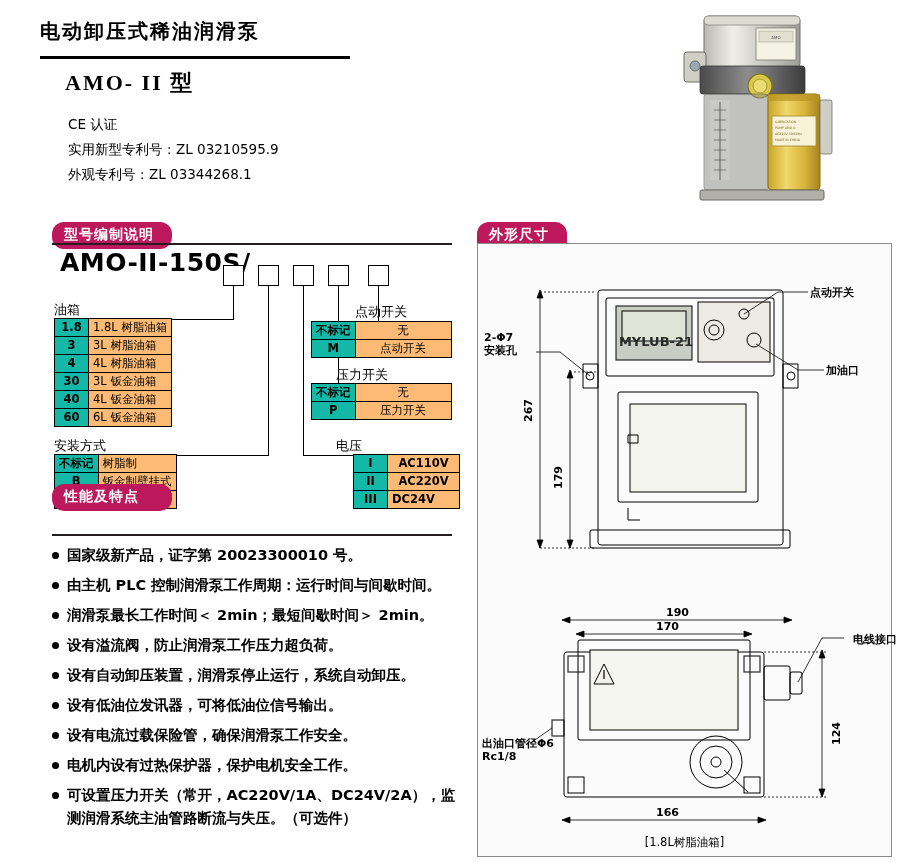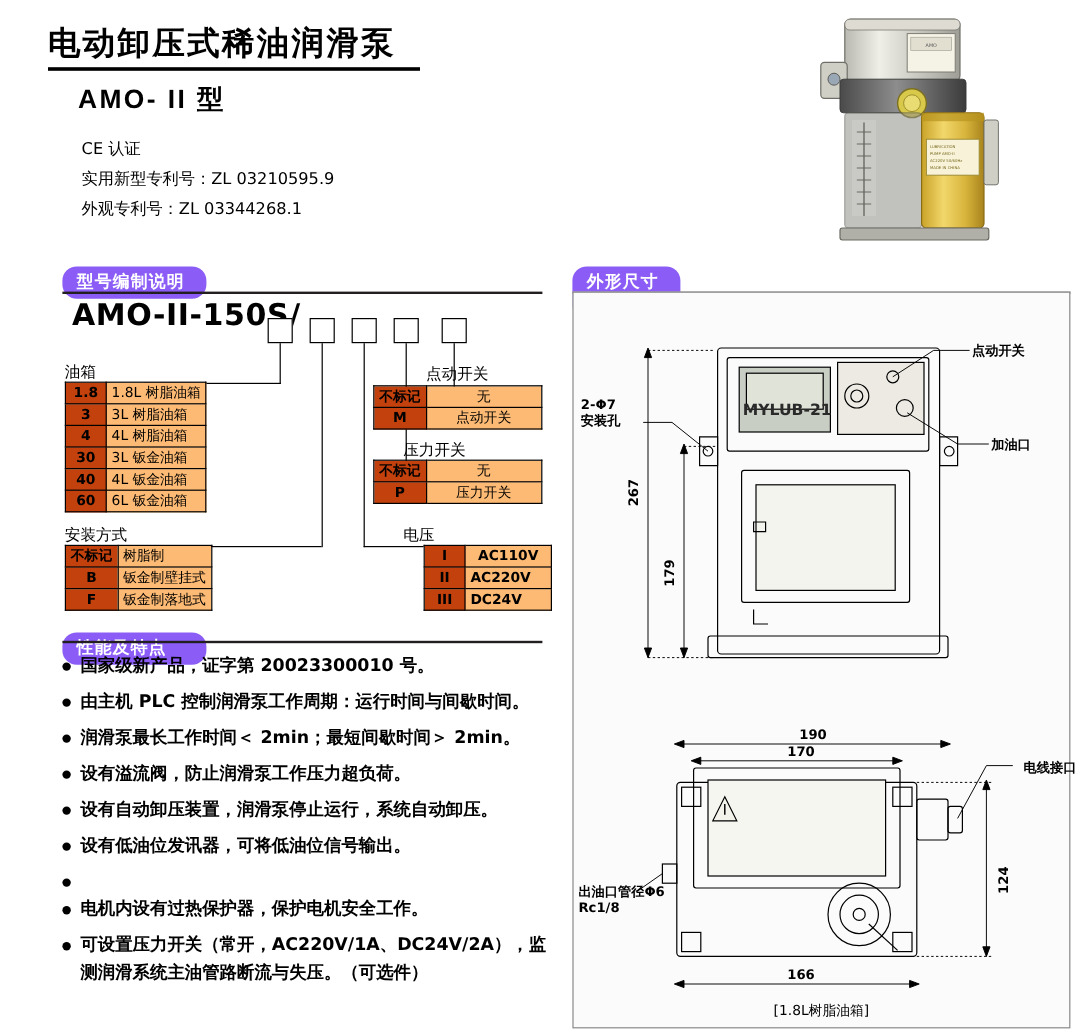--- a/index.html
+++ b/index.html
@@ -10,43 +10,43 @@
     font-family: "Liberation Sans", sans-serif;
     color: #000;
     position: relative;
     overflow: hidden;
   }
   .page { position: relative; width: 909px; height: 863px; }
 
   
   .title-main {
     position: absolute; left: 40px; top: 18px;
-    font-size: 27px; font-weight: bold; letter-spacing: 2px;
+    font-size: 20px; font-weight: bold; letter-spacing: 2px;
     font-family: Liberation Serif, serif;
   }
   .title-underline {
     position: absolute; left: 40px; top: 56px; width: 310px; height: 3px; background: #000;
   }
   .model-name {
     position: absolute; left: 65px; top: 68px;
     font-size: 22px; font-weight: bold; letter-spacing: 2px;
-    font-family: Liberation Sans, sans-serif;
+    font-family: Liberation Serif, serif;
   }
   .cert-block {
     position: absolute; left: 68px; top: 112px;
     font-size: 13.5px; line-height: 25px;
     font-family: "DejaVu Sans", sans-serif;
   }
 
   
   .photo { position: absolute; left: 660px; top: 4px; width: 215px; height: 205px; }
 
   
   .bar {
-    position: absolute; background:#8b5cf6; color:#fff;
+    position: absolute; background:#be185d; color:#fff;
     font-size: 14px; font-weight: bold; padding: 4px 12px 5px 12px;
     font-family: "DejaVu Sans", sans-serif; letter-spacing:1px;border-radius:12px;
   }
   .bar-rule { position:absolute; height:2px; background:#231f20; }
 
   
   .code-title {
     position: absolute; left: 60px; top: 248px;
     font-size: 25px; font-weight: bold; letter-spacing:0.5px;
     font-family: "DejaVu Sans", sans-serif;
@@ -59,21 +59,21 @@
     position:absolute; font-size:13px; font-weight:normal;
     font-family:"DejaVu Sans", sans-serif;
   }
   table.opt {
     position:absolute; border-collapse:collapse; font-family:"DejaVu Sans", sans-serif;
   }
   table.opt td {
     border:1px solid #000; font-size:11.5px; padding:1px 4px; height:17px; line-height:15px;
     white-space:nowrap;
   }
-  table.opt td.k { background:#c2410c; text-align:center; width:34px; font-weight:bold; }
+  table.opt td.k { background:#14b8a6; text-align:center; width:34px; font-weight:bold; }
   table.opt td.v { background:#fdba74; }
 
   .leader { position:absolute; background:#000; }
 
   
   .feat { position:absolute; left:52px; top:545px; width:420px; }
   .feat .row { display:flex; align-items:flex-start; margin-bottom:9px; }
   .feat .dot {
     width:7px; height:7px; border-radius:50%; background:#000; flex:0 0 7px; margin-top:7px; margin-right:8px;
   }
@@ -270,30 +270,30 @@
 
   <div class="grp-label" style="left:336px; top:437px;">电压</div>
   <table class="opt" style="left:353px; top:454px;">
     <tbody>
         <tr>
           <td class="k" style="width:26px;">I</td>
           <td class="v" style="width:72px; text-align:center; font-weight:bold;">AC110V</td>
         </tr>
     <tr>
           <td class="k">II</td>
-          <td class="v" style="font-weight:bold;">AC220V</td>
+          <td class="v" style="text-align:center; font-weight:bold;">AC220V</td>
         </tr>
     <tr>
           <td class="k">III</td>
           <td class="v" style="font-weight:bold;">DC24V</td>
         </tr>
   </tbody>
     </table>
 
-  <div class="bar" style="left:52px; top:527px; width:120px;">性能及特点</div>
+  <div class="bar" style="left:52px; top:484px; width:120px;">性能及特点</div>
   <div class="bar-rule" style="left:52px; top:534px; width:400px;"></div>
 
   <div class="feat">
     <div class="row">
         <span class="dot"></span>
         <span class="txt">国家级新产品，证字第 20023300010 号。</span>
       </div>
     <div class="row">
         <span class="dot"></span>
         <span class="txt">由主机 PLC 控制润滑泵工作周期：运行时间与间歇时间。</span>
@@ -309,20 +309,21 @@
     <div class="row">
         <span class="dot"></span>
         <span class="txt">设有自动卸压装置，润滑泵停止运行，系统自动卸压。</span>
       </div>
     <div class="row">
         <span class="dot"></span>
         <span class="txt">设有低油位发讯器，可将低油位信号输出。</span>
       </div>
     <div class="row">
         <span class="dot"></span>
+        <span class="txt">设有电流过载保险管，确保润滑泵工作安全。</span>
       </div>
     <div class="row">
         <span class="dot"></span>
         <span class="txt">电机内设有过热保护器，保护电机安全工作。</span>
       </div>
     <div class="row" style="margin-bottom:2px;">
         <span class="dot"></span>
         <span class="txt">可设置压力开关（常开，AC220V/1A、DC24V/2A），监</span>
       </div>
     <div class="row">

